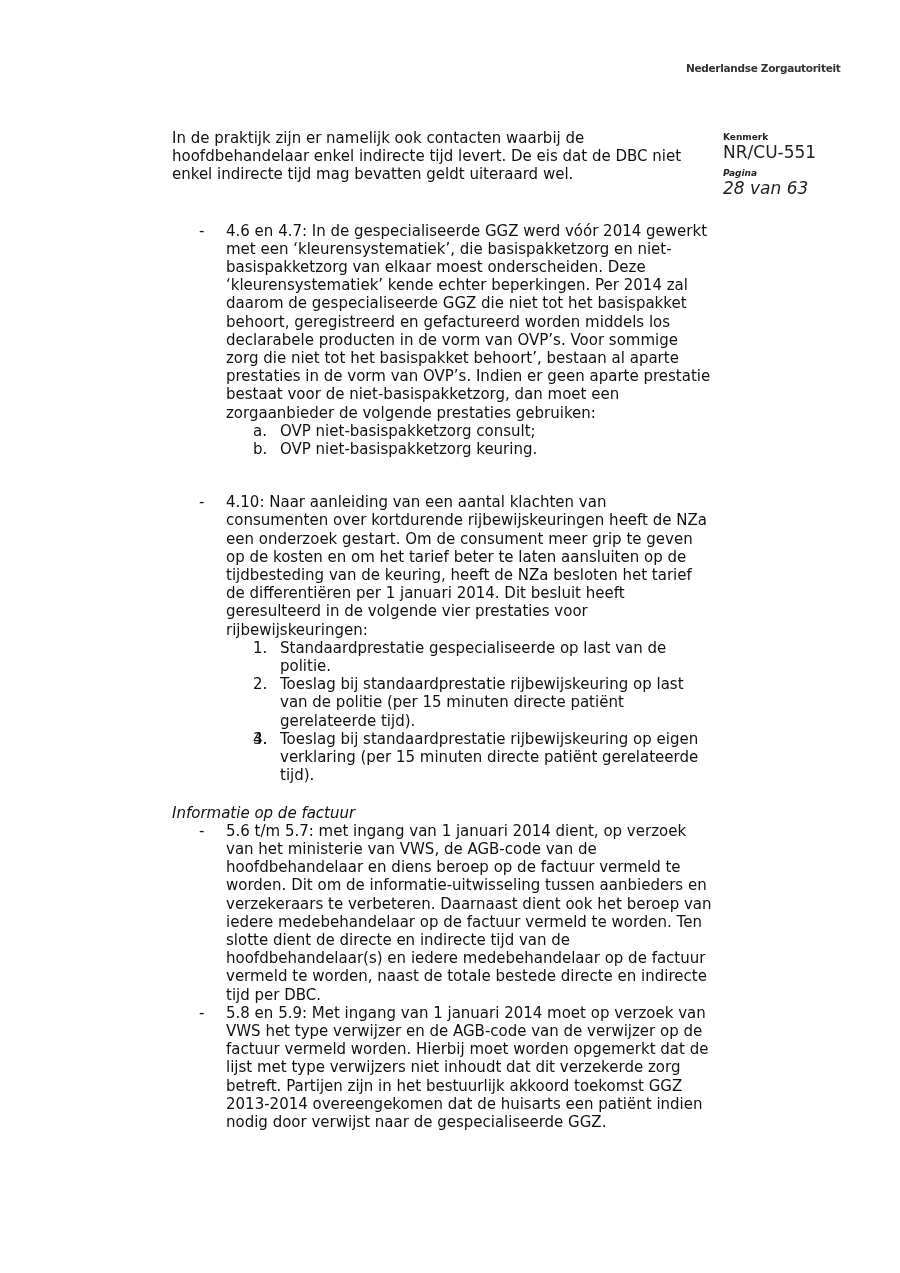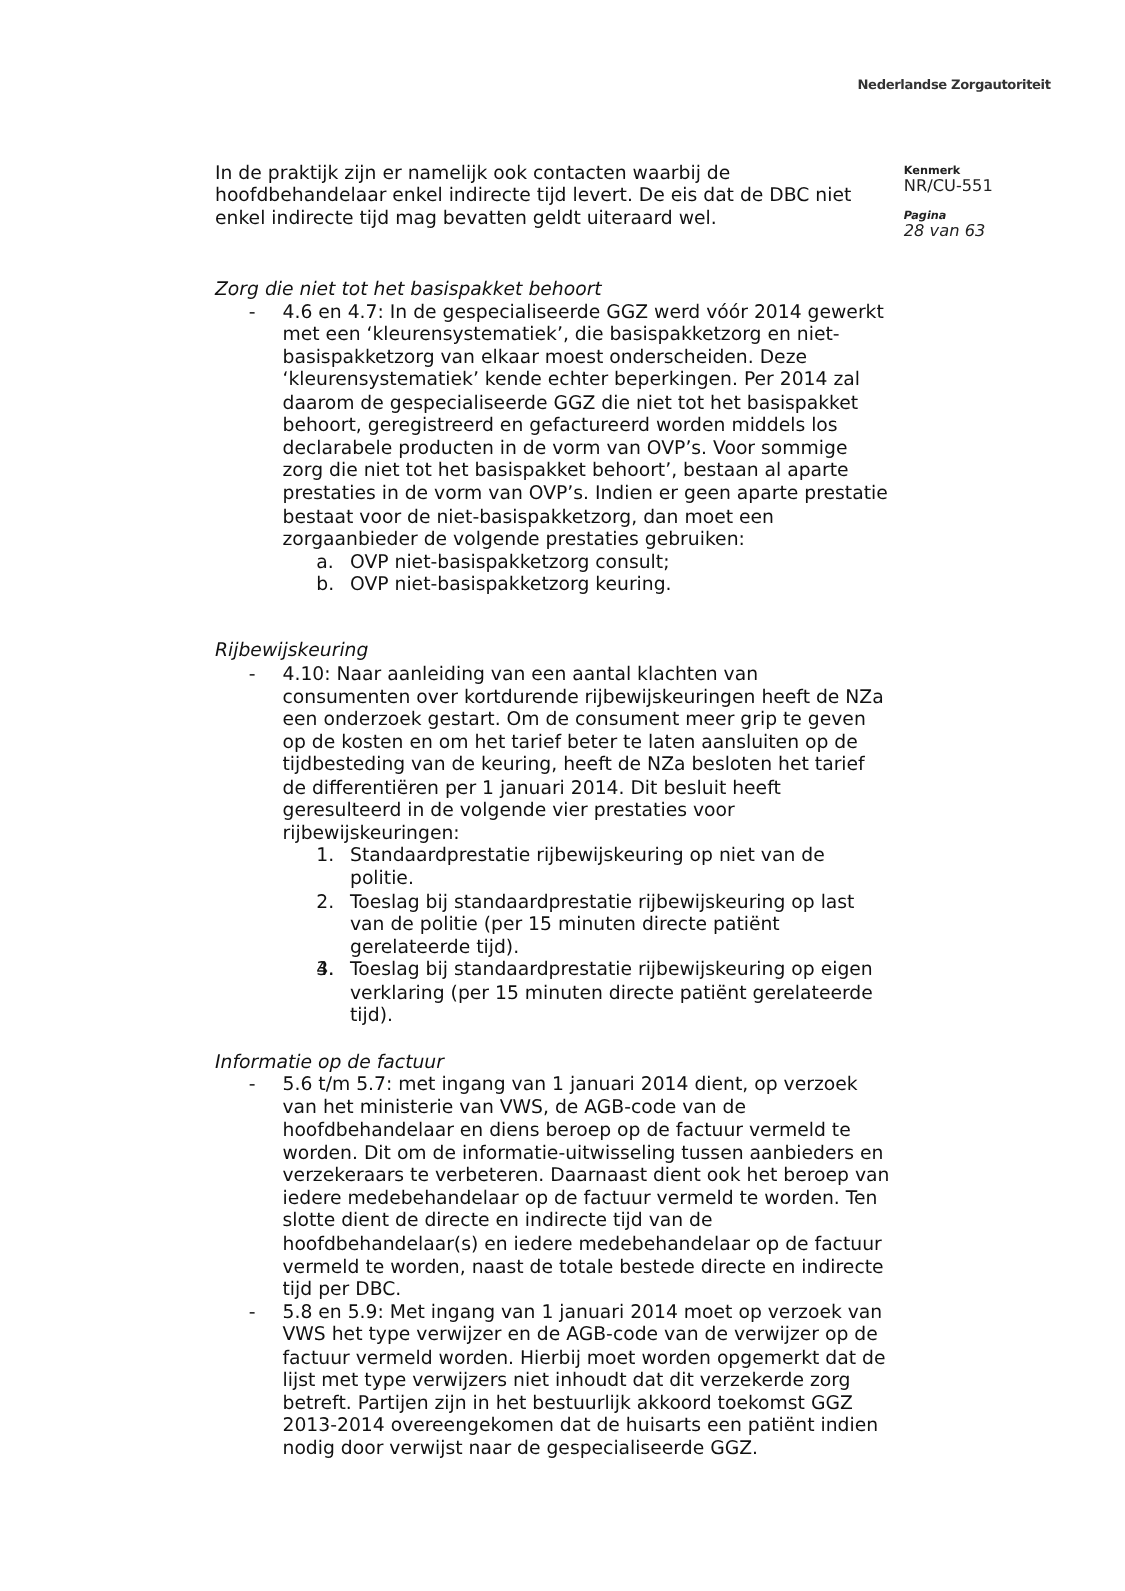--- a/index.html
+++ b/index.html
@@ -7,21 +7,21 @@
     width: 900px; height: 1273px; position: relative; overflow: hidden;
     font-family: "DejaVu Sans", sans-serif; color: #111111;
   }
   .header-org {
     position: absolute; left: 686px; top: 62px;
     font-family: "DejaVu Sans", sans-serif; font-weight: bold;
     font-size: 10.5px; color: #333333; letter-spacing: -0.3px;
   }
   .meta { position: absolute; left: 723px; font-family: "DejaVu Sans", sans-serif; }
   .meta-label { font-size: 9px; font-weight: bold; color: #222; }
-  .meta-value { font-size: 13px; color: #222; }
+  .meta-value { font-size: 17px; color: #222; }
   .main {
     position: absolute; left: 172px; top: 129px; width: 540px;
     font-size: 15px; line-height: 18.2px;
   }
   p { margin: 0; }
   .intro { margin-bottom: 38px; }
   .sub-heading { font-style: italic; }
   .art-heading { font-weight: bold; }
   .dash-item { position: relative; padding-left: 54px; }
   .dash { position: absolute; left: 27px; top: 0; }
@@ -42,48 +42,46 @@
 </div>
 <div class="meta" style="top:168px;font-style:italic;">
   <div class="meta-label">Pagina</div>
   <div class="meta-value">28 van 63</div>
 </div>
 
 <div class="main">
   <p class="intro">In de praktijk zijn er namelijk ook contacten waarbij de hoofdbehandelaar enkel indirecte tijd levert. De eis dat de DBC niet enkel indirecte tijd mag bevatten geldt uiteraard wel.</p>
 
   <div>
-    <p class="sub-heading">Zorg die niet tot het basispakket behoort</p>
     <div class="dash-item">
       <span class="dash">-</span>
       <p>4.6 en 4.7: In de gespecialiseerde GGZ werd vóór 2014 gewerkt met een ‘kleurensystematiek’, die basispakketzorg en niet-basispakketzorg van elkaar moest onderscheiden. Deze ‘kleurensystematiek’ kende echter beperkingen. Per 2014 zal daarom de gespecialiseerde GGZ die niet tot het basispakket behoort, geregistreerd en gefactureerd worden middels los declarabele producten in de vorm van OVP’s. Voor sommige zorg die niet tot het basispakket behoort’, bestaan al aparte prestaties in de vorm van OVP’s. Indien er geen aparte prestatie bestaat voor de niet-basispakketzorg, dan moet een zorgaanbieder de volgende prestaties gebruiken:</p>
       <ul class="sublist">
         <li>
           <span class="marker">a.</span>
           <span>OVP niet-basispakketzorg consult;</span>
         </li>
         <li>
           <span class="marker">b.</span>
           <span>OVP niet-basispakketzorg keuring.</span>
         </li>
       </ul>
     </div>
   </div>
 
   <div class="section-gap-1"></div>
 
   <div>
-    <p class="sub-heading">Rijbewijskeuring</p>
     <div class="dash-item">
       <span class="dash">-</span>
       <p>4.10: Naar aanleiding van een aantal klachten van consumenten over kortdurende rijbewijskeuringen heeft de NZa een onderzoek gestart. Om de consument meer grip te geven op de kosten en om het tarief beter te laten aansluiten op de tijdbesteding van de keuring, heeft de NZa besloten het tarief de differentiëren per 1 januari 2014. Dit besluit heeft geresulteerd in de volgende vier prestaties voor rijbewijskeuringen:</p>
       <ul class="sublist">
         <li>
           <span class="marker">1.</span>
-          <span>Standaardprestatie rijbewijskeuring op niet van de politie.</span>
+          <span>Standaardprestatie gespecialiseerde op last van de politie.</span>
         </li>
         <li>
           <span class="marker">2.</span>
           <span>Toeslag bij standaardprestatie rijbewijskeuring op last van de politie (per 15 minuten directe patiënt gerelateerde tijd).</span>
         </li>
         <li>
           <span class="marker">3.</span>
         </li>
         <li>
           <span class="marker">4.</span>

